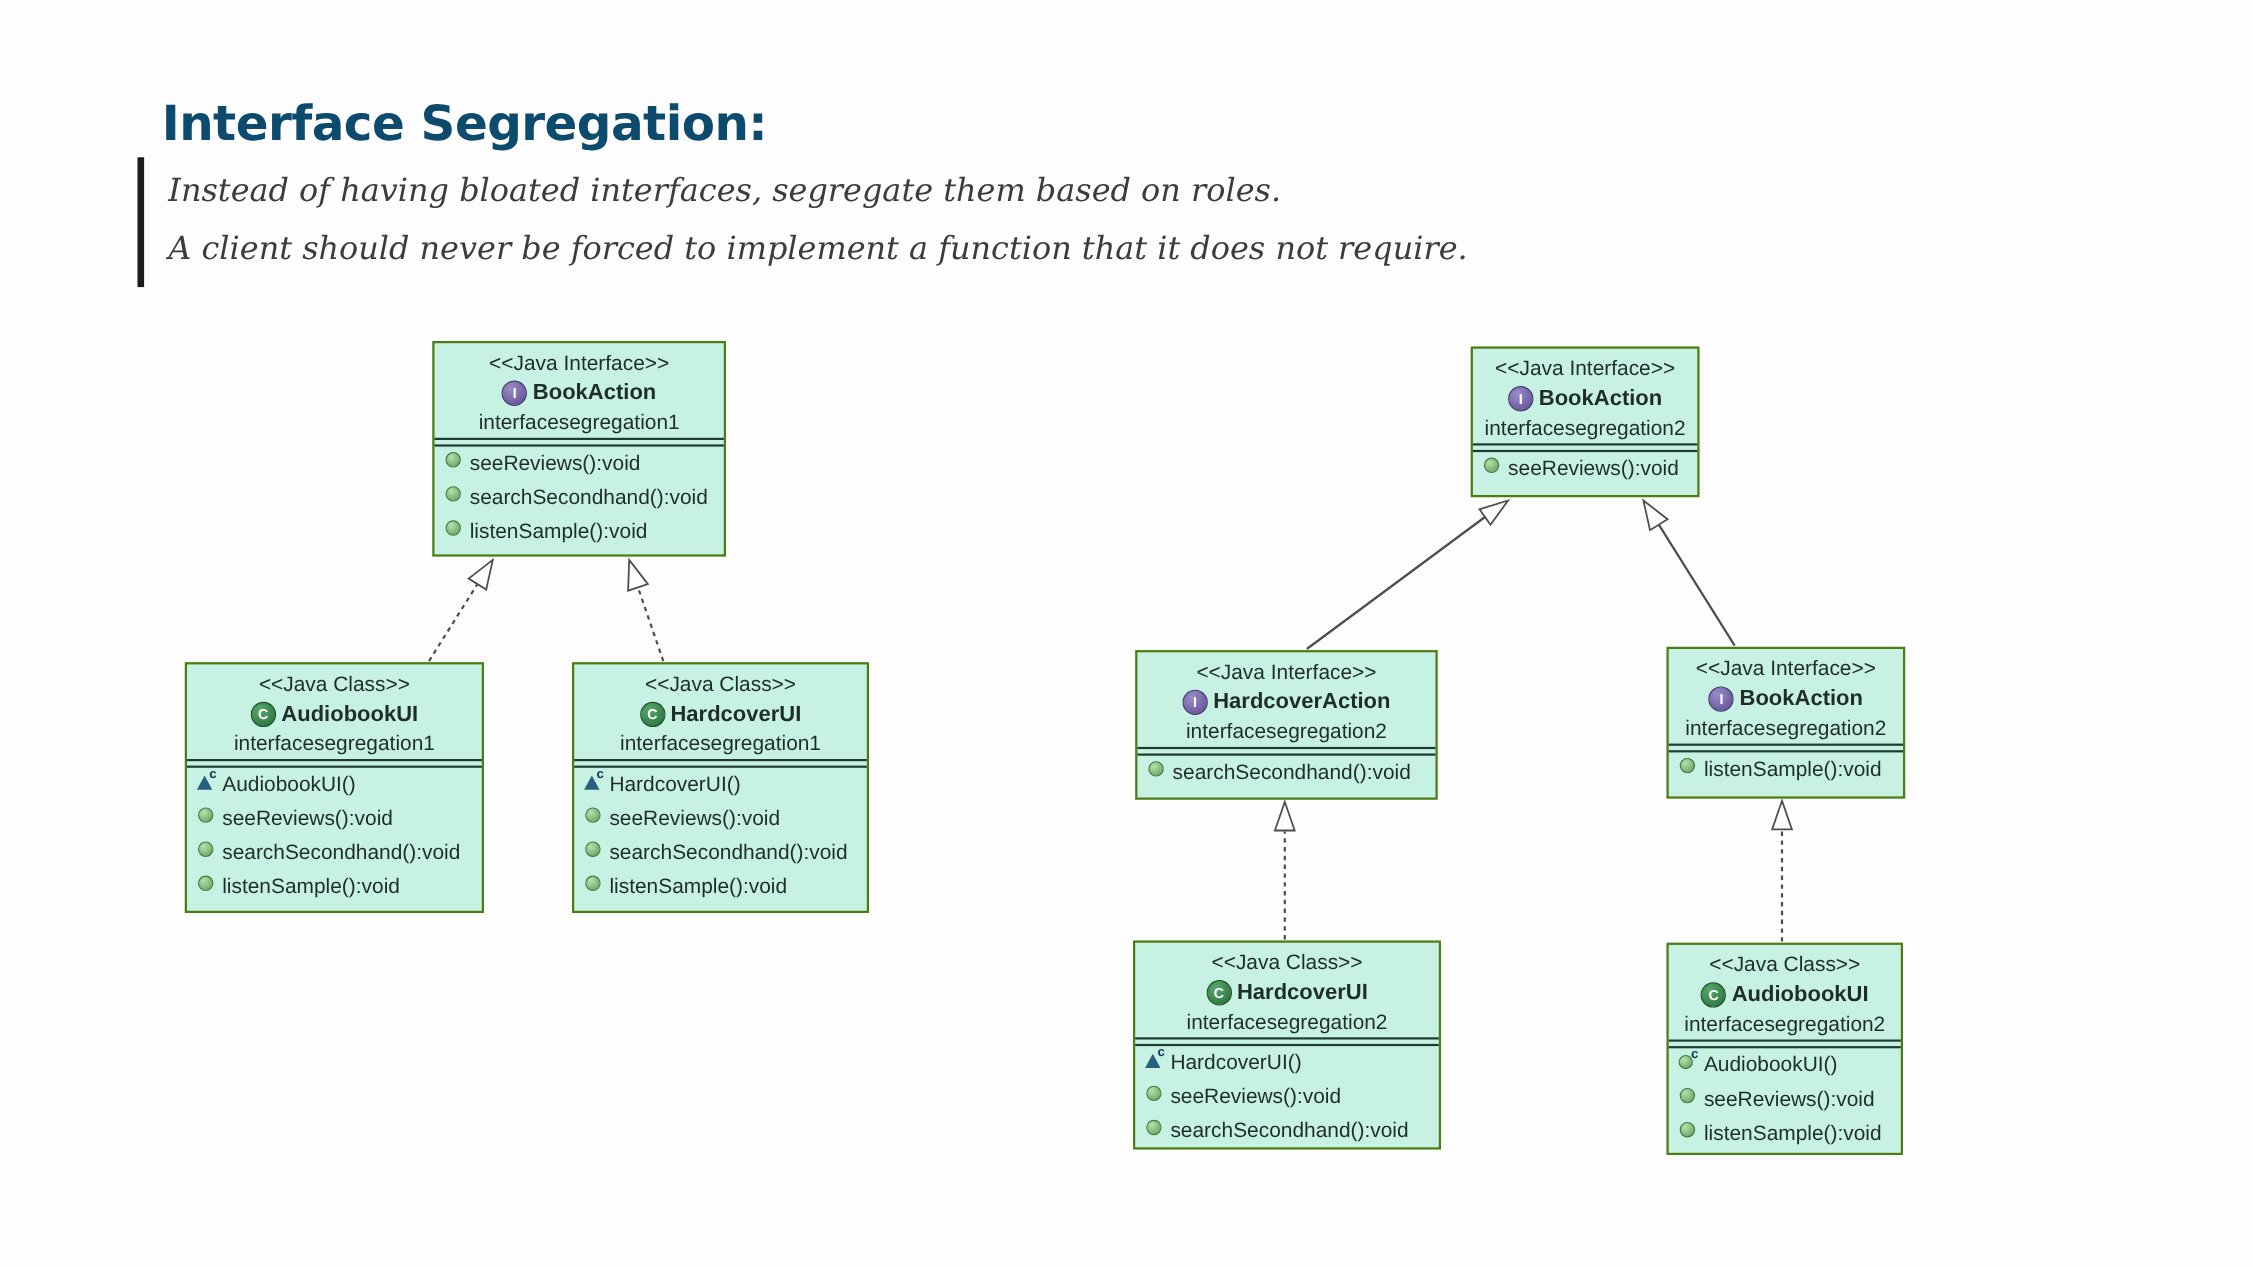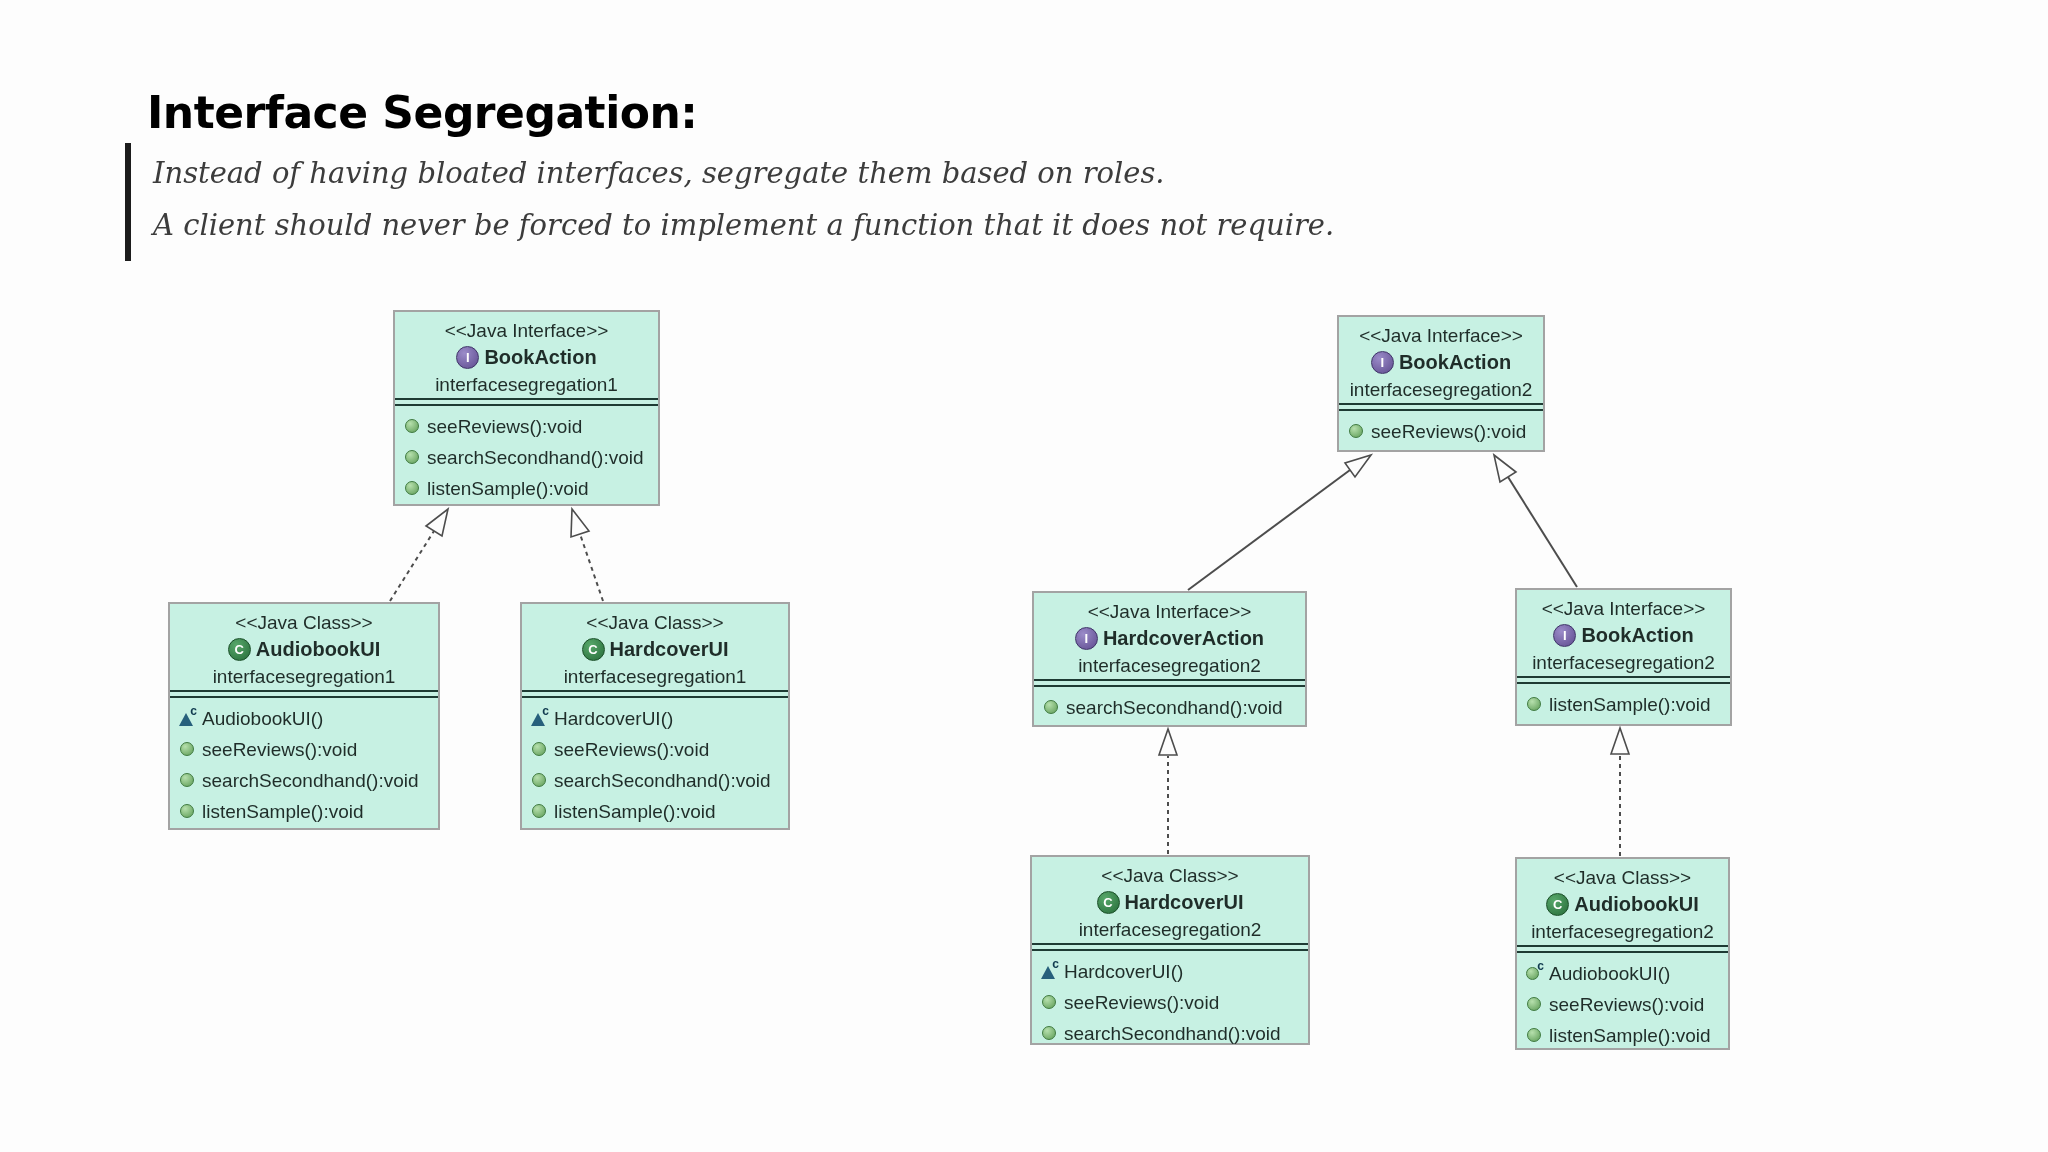--- a/index.html
+++ b/index.html
@@ -1,33 +1,33 @@
 <!DOCTYPE html>
 <html><head>
 <meta charset="utf-8">
 <style>
   html,body{margin:0;padding:0;background:#fdfdfd;}
   .page{position:relative;width:2048px;height:1152px;overflow:hidden;background:#fdfdfd;
         font-family:"Liberation Sans",sans-serif;}
   
   .page-title{position:absolute;left:147px;top:58px;font-family:"DejaVu Sans",sans-serif;
-      font-size:44px;font-weight:bold;color:#000000;letter-spacing:-0.5px;}
+      font-size:44px;font-weight:bold;color:#0c4a6e;letter-spacing:-0.5px;}
   .quote{position:absolute;left:125px;top:143px;border-left:6px solid #1c1c1c;padding:4px 0 10px 22px;}
   .quote-line{font-family:"DejaVu Serif","Liberation Serif",serif;font-style:italic;
       font-size:29px;color:#3c3c3c;line-height:52px;white-space:nowrap;}
   
-  .uml-box{position:absolute;box-sizing:border-box;background:#c7f1e3;border:2px solid #a3a3a3;
+  .uml-box{position:absolute;box-sizing:border-box;background:#c7f1e3;border:2px solid #4d7c0f;
       color:#1f2d29;}
   .uml-head{height:86px;text-align:center;padding-top:5px;box-sizing:border-box;}
   .stereotype,.pkg{font-size:19px;line-height:27px;white-space:nowrap;}
   .uml-name{font-size:20px;font-weight:bold;line-height:27px;display:flex;align-items:center;
       justify-content:center;gap:5px;white-space:nowrap;}
   .uml-sep{height:8px;box-sizing:border-box;border-top:2px solid #1e3b33;border-bottom:2px solid #1e3b33;}
   .uml-methods{padding:5px 6px 0 9px;}
-  .m-row{display:flex;align-items:center;gap:7px;height:31px;white-space:nowrap;}
+  .m-row{display:flex;gap:7px;height:31px;white-space:nowrap;}
   .m-label{font-size:19px;}
   
   .nm-icon{display:inline-flex;align-items:center;justify-content:center;width:21px;height:21px;
       border-radius:50%;font-size:13px;font-weight:bold;color:#ffffff;flex:0 0 auto;}
   .interface-icon{background:radial-gradient(circle at 35% 30%, #9b8cc9, #5d4a8d);border:1px solid #3f3468;}
   .class-icon{background:radial-gradient(circle at 35% 30%, #58a86b, #256b38);border:1px solid #1a4f28;}
   
   .m-icon{position:relative;display:inline-block;width:16px;height:15px;flex:0 0 auto;}
   .method-icon::before{content:"";position:absolute;left:1px;bottom:1px;width:12px;height:12px;
       border-radius:50%;background:radial-gradient(circle at 35% 30%, #b6e0ad, #5c9b55);

